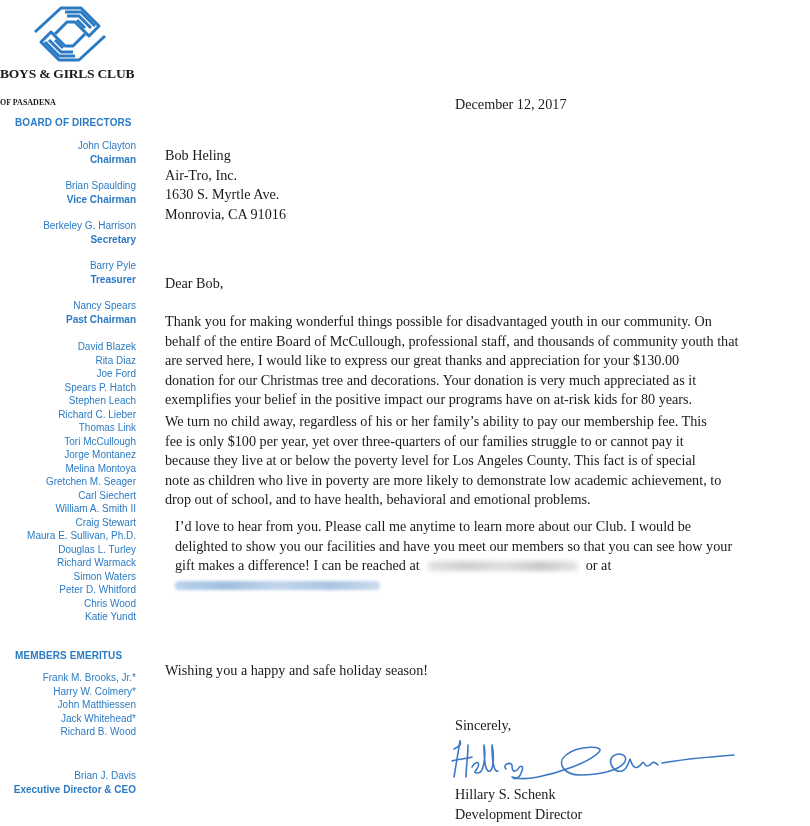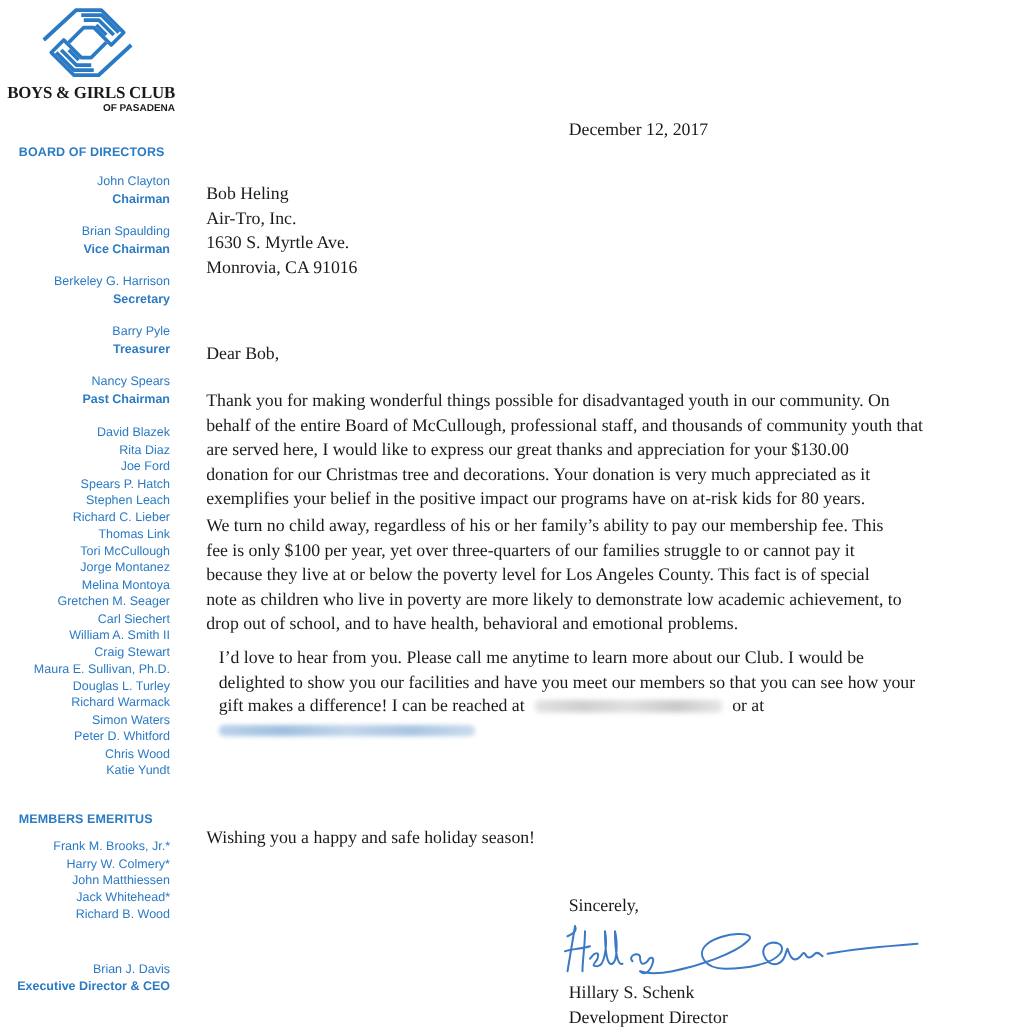--- a/index.html
+++ b/index.html
@@ -1,21 +1,21 @@
 <!DOCTYPE html>
 <html><head>
 <meta charset="utf-8">
 <style>
   html, body { margin:0; padding:0; background:#ffffff; }
   body { width:810px; height:826px; position:relative; overflow:hidden; }
   .sidebar { position:absolute; left:0; top:0; width:140px; height:826px; font-family:"Liberation Sans", sans-serif; color:#2b7bc4; }
-  .logo { position:absolute; left:0; top:4px; width:140px; text-align:right; }
+  .logo { position:absolute; left:0; top:4px; width:140px; text-align:left; }
   .logo svg { display:block; margin:0 auto; }
   .org-name { font-family:"Liberation Serif", serif; font-weight:bold; color:#1a1a1a; font-size:13.5px; letter-spacing:-0.2px; margin-top:2px; }
-  .org-sub { font-family:Liberation Sans, sans-serif; font-weight:bold; color:#1a1a1a; font-size:8px; margin-top:0px; }
+  .org-sub { font-family:Liberation Serif, serif; font-weight:bold; color:#1a1a1a; font-size:8px; margin-top:16px; }
   .section-title { position:absolute; left:15px; font-weight:bold; font-size:10px; color:#2b7bc4; letter-spacing:0.1px; }
   .right-col { position:absolute; right:674px; width:140px; text-align:right; font-size:10px; line-height:13.5px; }
   .right-col div { white-space:nowrap; }
   .role { font-weight:bold; }
   .officer { margin-bottom:13px; }
 
   .letter { position:absolute; left:0; top:0; width:810px; height:584px; font-family:"Liberation Serif", serif; font-size:14.2px; color:#1a1a1a; line-height:19.6px; }
   .date { position:absolute; left:455px; top:95px; }
   .address { position:absolute; left:165px; top:146px; }
   .greeting { position:absolute; left:165px; top:274px; }

